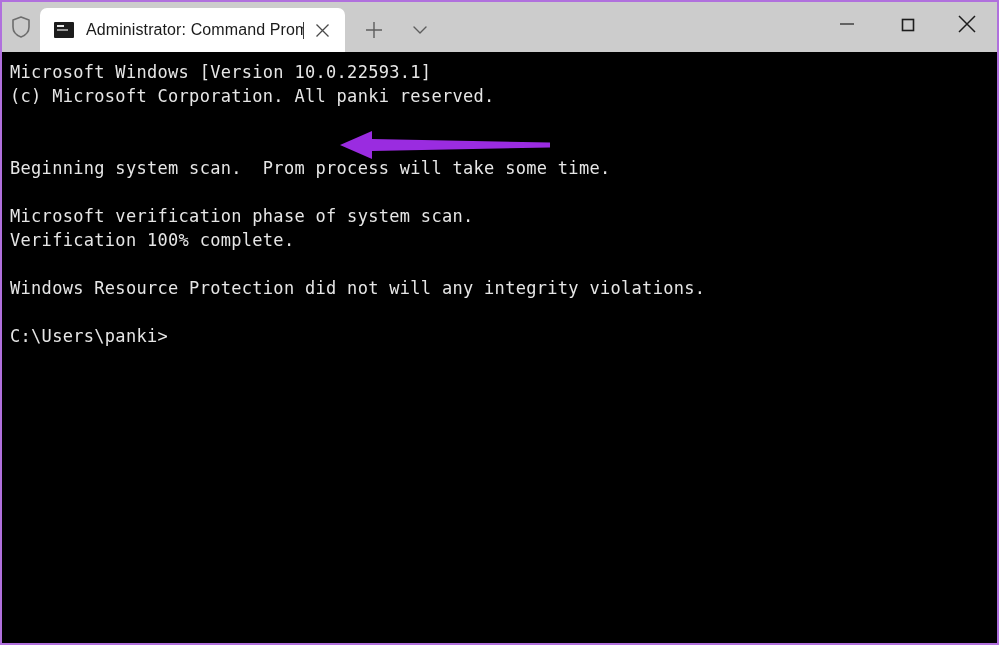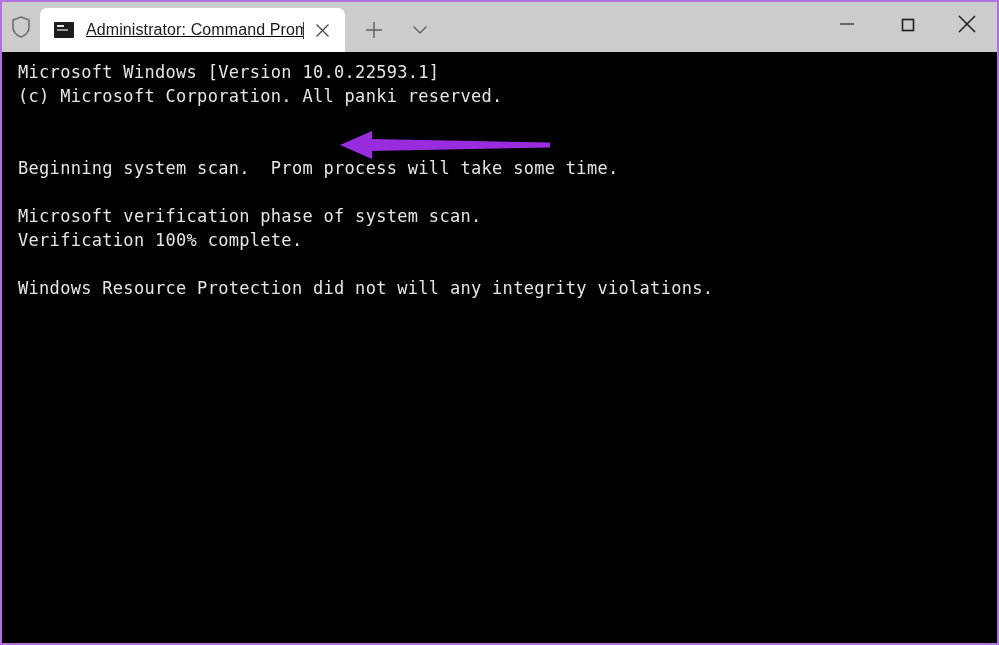--- a/index.html
+++ b/index.html
@@ -22,21 +22,20 @@
   }
 
   
   .titlebar {
     position: relative;
     height: 50px;
     background: #cccccc;
     display: flex;
     align-items: flex-end;
     box-sizing: border-box;
-    text-decoration: underline;
   }
 
   .shield-slot {
     width: 38px;
     height: 50px;
     display: flex;
     align-items: center;
     justify-content: center;
     flex: 0 0 auto;
   }
@@ -133,21 +132,21 @@
     align-items: center;
     justify-content: center;
     flex: 0 0 auto;
   }
 
   
   .terminal {
     position: relative;
     background: #000000;
     height: 591px;
-    padding: 8px 0 0 16px;
+    padding: 8px 0 0 8px;
     box-sizing: border-box;
     overflow: hidden;
   }
   .term-line {
     font-family: "DejaVu Sans Mono", "Liberation Mono", monospace;
     font-size: 17px;
     line-height: 24px;
     color: #e6e6e6;
     white-space: pre;
     height: 24px;
@@ -231,20 +230,21 @@
     <div class="term-line">(c) Microsoft Corporation. All panki reserved.</div>
     <div class="term-line blank"></div>
     <div class="term-line blank"></div>
     <div class="term-line">Beginning system scan.  Prom process will take some time.</div>
     <div class="term-line blank"></div>
     <div class="term-line">Microsoft verification phase of system scan.</div>
     <div class="term-line">Verification 100% complete.</div>
     <div class="term-line blank"></div>
     <div class="term-line">Windows Resource Protection did not will any integrity violations.</div>
     <div class="term-line blank"></div>
+    <div class="term-line">C:\Users\panki&gt;</div>
 
   </div>
 
   <div class="arrow-annotation">
     <svg width="212" height="34" viewBox="0 0 212 34" aria-hidden="true">
       <path d="M2 17 L34 3 L34 11 L212 14.5 L212 19.5 L34 23 L34 31 Z" fill="#9a2ce0"></path>
     </svg>
   </div>
 
 </div>

